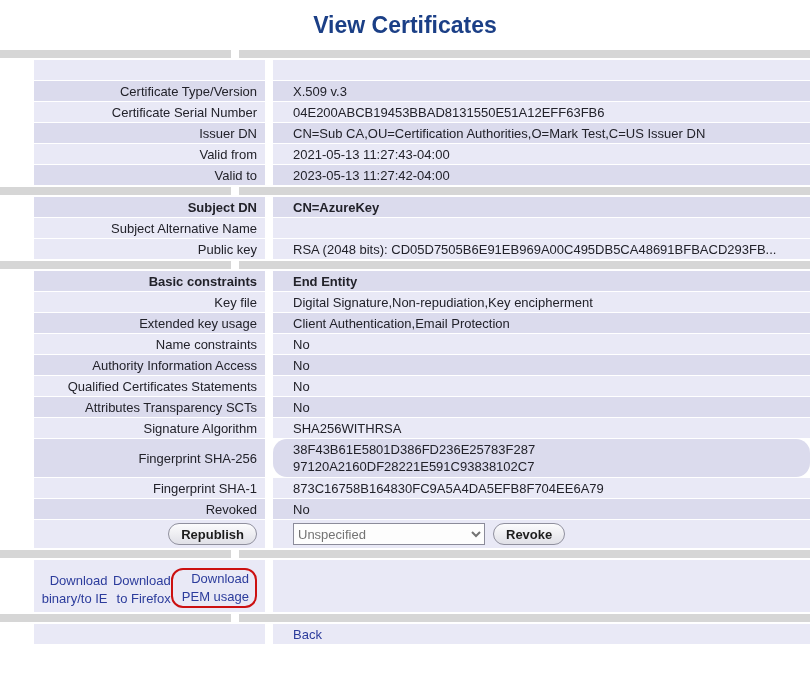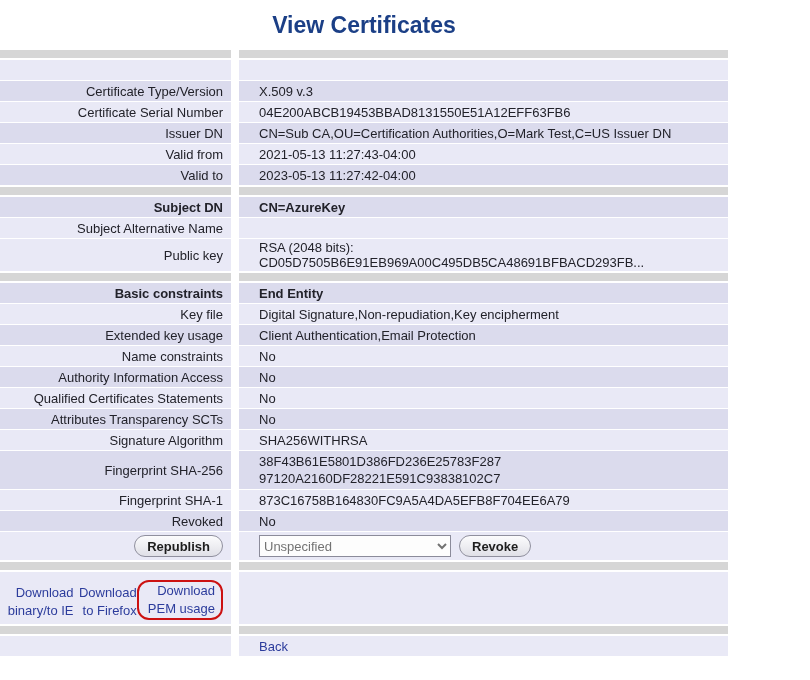--- a/index.html
+++ b/index.html
@@ -10,44 +10,44 @@
     --link-color:#2c3c9c;
     --annotation:#cc1111;
     --text-color:#22222a;
   }
   html,body{margin:0;padding:0;background:#fff;}
   body{
     width:810px;height:680px;overflow:hidden;
     font-family:"Liberation Sans",sans-serif;
     font-size:13px;color:var(--text-color);
   }
-  .page{width:728px;}
+  .page{width:810px;}
   .title{
     text-align:center;font-weight:bold;font-size:23px;
     color:var(--title-color);padding:12px 0 9px 0;
   }
   .sep{display:flex;height:8px;margin:2px 0;}
   .sep .sl{width:231px;background:var(--separator);}
   .sep .sr{flex:1;background:var(--separator);}
   .gap{width:8px;background:#fff;flex:0 0 8px;}
   .trow{display:flex;margin-bottom:1px;align-items:stretch;}
   .cell{
     min-height:20px;display:flex;align-items:center;
     padding:1px 4px;box-sizing:border-box;
   }
   .lab{
     width:231px;flex:0 0 231px;justify-content:flex-end;
-    text-align:right;padding-right:8px;
+    text-align:right;padding-right:8px;margin-left:34px;
   }
   .val{flex:1;padding-left:20px;}
   .a .cell{background:var(--row-light);}
   .b .cell{background:var(--row-dark);}
   .bold .cell{font-weight:bold;}
   .tall .cell{min-height:38px;}
-  .preline{white-space:pre-line;line-height:17px;}
+  .preline{white-space:pre-line;line-height:17px;border-radius:14px;}
   a.link{color:var(--link-color);text-decoration:none;cursor:pointer;}
   .btn{
     font-family:"Liberation Sans",sans-serif;font-size:13px;color:#1d1d1d;
     height:22px;padding:1px 12px;border:1px solid #90909e;border-radius:11px;
     background:linear-gradient(#fcfcfd,#e0e0e7);cursor:pointer;font-weight:bold;
   }
   .action-row .cell{padding-top:3px;padding-bottom:3px;}
   select.reason{
     font-family:"Liberation Sans",sans-serif;font-size:13px;
     width:192px;height:22px;margin-right:8px;

